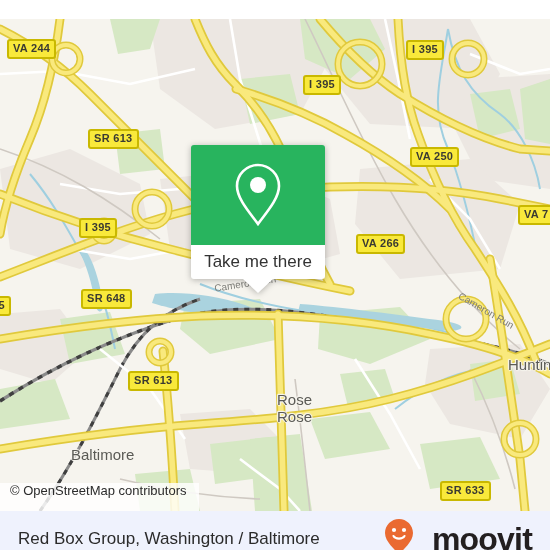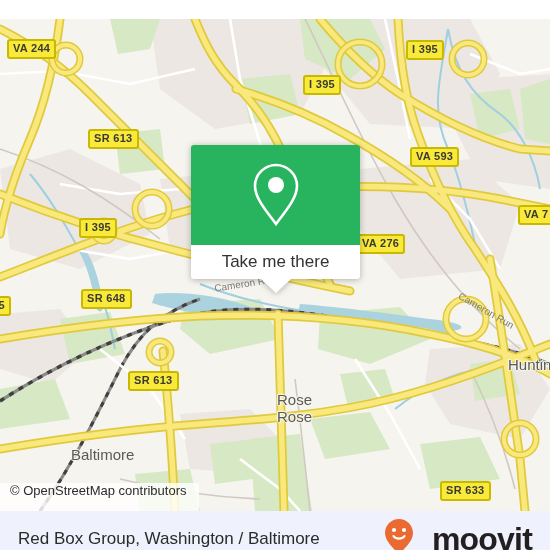--- a/index.html
+++ b/index.html
@@ -61,21 +61,21 @@
     font-size: 10px;
     font-family: "Liberation Sans", sans-serif;
     white-space: nowrap;
   }
 
   
   #popup {
     position: absolute;
     left: 191px;
     top: 126px;
-    width: 169px;
+    width: 134px;
     filter: drop-shadow(0 1px 3px rgba(0,0,0,.28));
   }
   #popup-green {
     background: #28b45e;
     height: 100px;
     border-radius: 3px 3px 0 0;
     display: flex;
     align-items: center;
     justify-content: center;
   }
@@ -289,24 +289,24 @@
         <circle cx="520" cy="420" r="16"></circle>
         <circle cx="104" cy="212" r="10"></circle>
       </g>
     </svg>
 
     <div>
       <div class="shield" style="left:7px;top:20px">VA 244</div>
       <div class="shield" style="left:303px;top:56px">I 395</div>
       <div class="shield" style="left:406px;top:21px">I 395</div>
       <div class="shield" style="left:88px;top:110px">SR 613</div>
-      <div class="shield" style="left:410px;top:128px">VA 593</div>
+      <div class="shield" style="left:410px;top:128px">VA 250</div>
       <div class="shield" style="left:79px;top:199px">I 395</div>
       <div class="shield" style="left:518px;top:186px">VA 7</div>
-      <div class="shield" style="left:356px;top:215px">VA 276</div>
+      <div class="shield" style="left:356px;top:215px">VA 266</div>
       <div class="shield" style="left:81px;top:270px">SR 648</div>
       <div class="shield" style="left:-14px;top:277px">95</div>
       <div class="shield" style="left:128px;top:352px">SR 613</div>
       <div class="shield" style="left:440px;top:462px">SR 633</div>
     </div>
 
     <div class="place-label two-line" style="left:277px;top:372px">
       <div>Rose</div>
       <div>Rose</div>
     </div>

